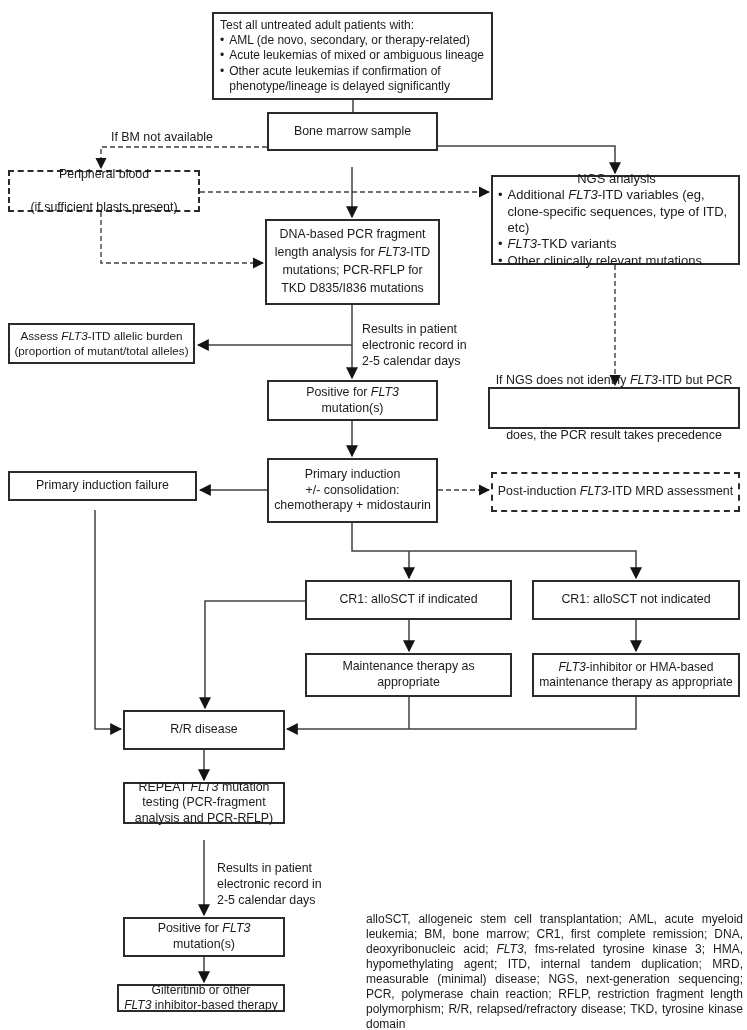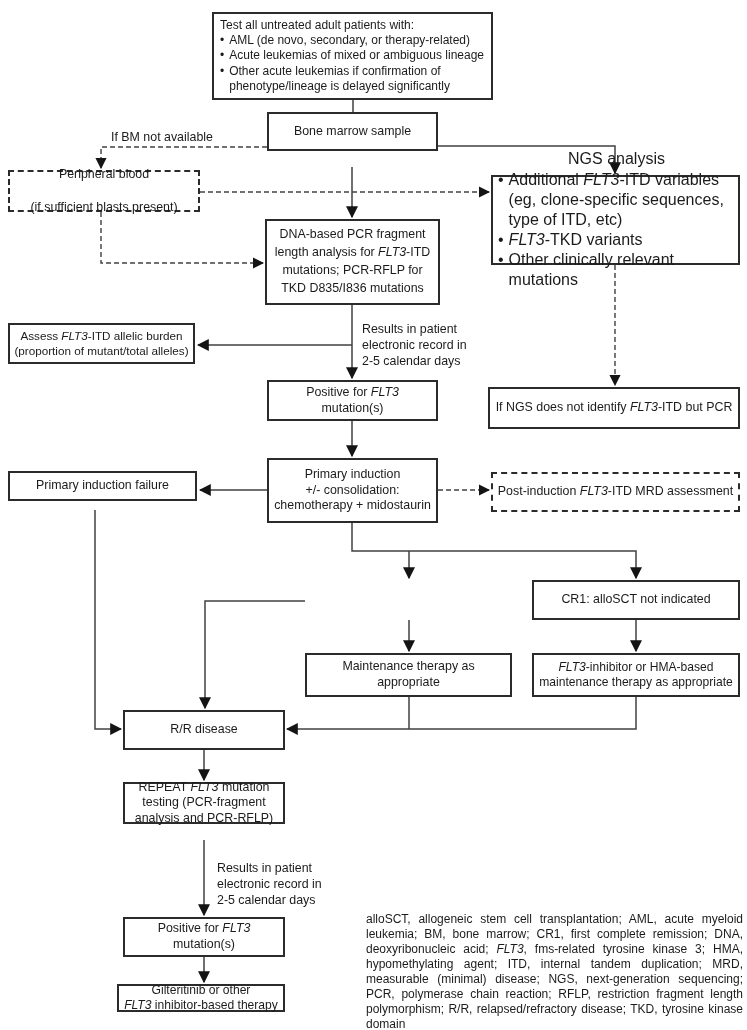--- a/index.html
+++ b/index.html
@@ -84,21 +84,21 @@
 
   <div class="box" style="left:267px;top:112px;width:171px;height:39px;">
     <div class="ln">Bone marrow sample</div>
   </div>
 
   <div class="box dashedbox" style="left:8px;top:170px;width:192px;height:42px;gap:17px;">
     <div class="ln">Peripheral blood</div>
     <div class="ln">(if sufficient blasts present)</div>
   </div>
 
-  <div class="box leftalign" style="left:491px;top:175px;width:249px;height:90px;font-size:16px;padding-left:5px;padding-right:3px;">
+  <div class="box leftalign" style="left:491px;top:175px;width:249px;height:90px;font-size:13px;padding-left:5px;padding-right:3px;">
     <div class="ln centerline">NGS analysis</div>
     <div class="bullet">
         <span class="btxt">Additional <i>FLT3</i>-ITD variables (eg, clone-specific sequences, type of ITD, etc)</span>
       </div>
     <div class="bullet">
         <span class="btxt"><i>FLT3</i>-TKD variants</span>
       </div>
     <div class="bullet">
         <span class="btxt">Other clinically relevant mutations</span>
       </div>
@@ -122,36 +122,40 @@
     <div class="ln">2-5 calendar days</div>
   </div>
 
   <div class="box" style="left:267px;top:380px;width:171px;height:41px;">
     <div class="ln">Positive for <i>FLT3</i></div>
     <div class="ln">mutation(s)</div>
   </div>
 
   <div class="box" style="left:488px;top:387px;width:252px;height:42px;gap:39px;">
     <div class="ln">If NGS does not identify <i>FLT3</i>-ITD but PCR</div>
+    <div class="ln">does, the PCR result takes precedence</div>
   </div>
 
   <div class="box" style="left:8px;top:471px;width:189px;height:30px;">
     <div class="ln">Primary induction failure</div>
   </div>
 
   <div class="box" style="left:267px;top:458px;width:171px;height:65px;">
     <div class="ln">Primary induction</div>
     <div class="ln">+/- consolidation:</div>
     <div class="ln">chemotherapy + midostaurin</div>
   </div>
 
   <div class="box dashedbox" style="left:491px;top:472px;width:249px;height:40px;">
     <div class="ln">Post-induction <i>FLT3</i>-ITD MRD assessment</div>
   </div>
 
+  <div class="box" style="left:305px;top:580px;width:207px;height:40px;">
+    <div class="ln">CR1: alloSCT if indicated</div>
+  </div>
   <div class="box" style="left:532px;top:580px;width:208px;height:40px;">
     <div class="ln">CR1: alloSCT not indicated</div>
   </div>
 
   <div class="box" style="left:305px;top:653px;width:207px;height:44px;">
     <div class="ln">Maintenance therapy as</div>
     <div class="ln">appropriate</div>
   </div>
   <div class="box" style="left:532px;top:653px;width:208px;height:44px;font-size:12.1px;">
     <div class="ln"><i>FLT3</i>-inhibitor or HMA-based</div>

